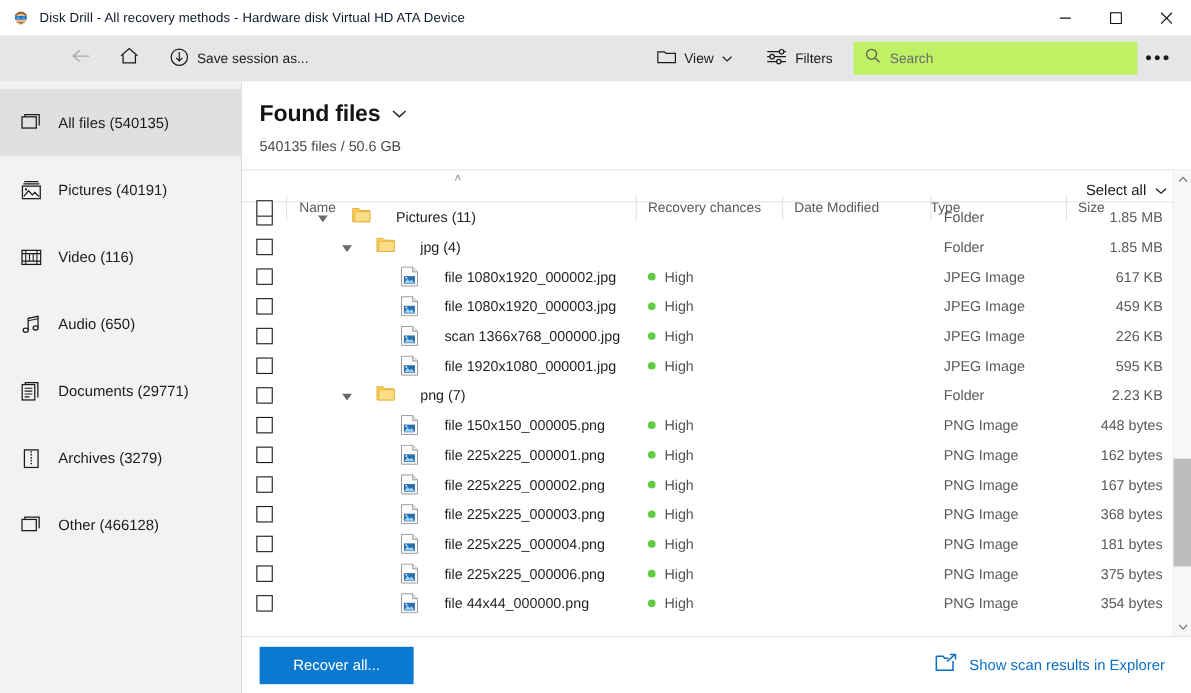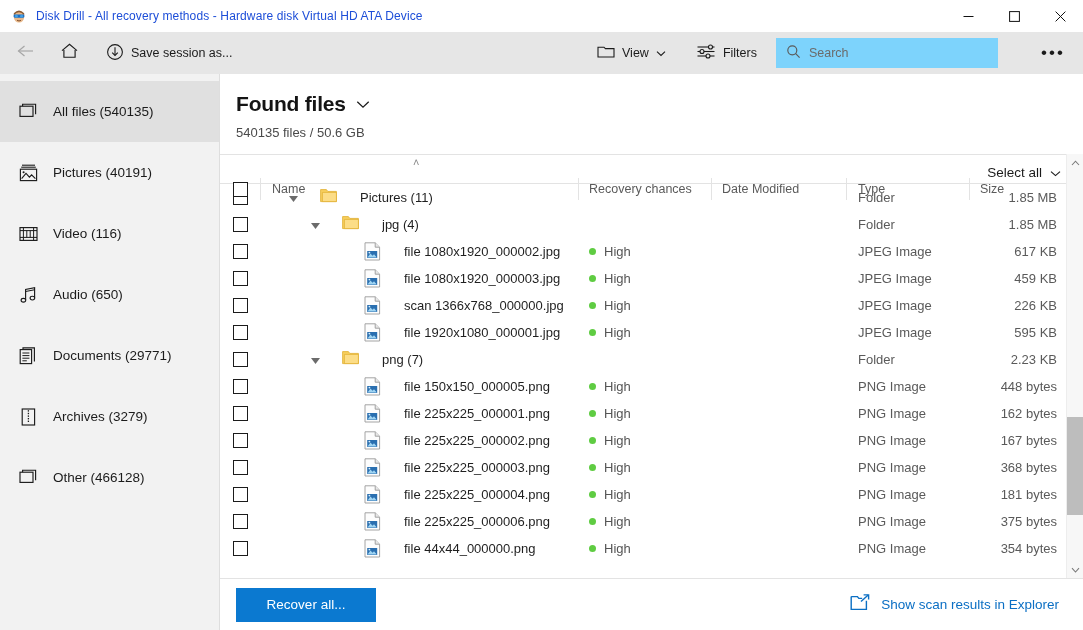--- a/index.html
+++ b/index.html
@@ -11,40 +11,40 @@
     color: #1a1a1a;
   }
   .app { width: 1083px; height: 630px; display: flex; flex-direction: column; position: relative; }
 
   
   .titlebar {
     height: 32px; min-height: 32px; background: #ffffff;
     display: flex; align-items: center; position: relative;
   }
   .titlebar-icon { width: 16px; height: 16px; margin-left: 11px; margin-right: 9px; position: relative; flex-shrink: 0; }
-  .titlebar-title { font-size: 12px; color: #1d4ed8; letter-spacing: 0.01em; white-space: nowrap; }
+  .titlebar-title { font-size: 12px; color: #0f172a; letter-spacing: 0.01em; white-space: nowrap; }
   .win-controls { position: absolute; right: 0; top: 0; height: 32px; display: flex; }
   .win-btn { width: 46px; height: 32px; display: flex; align-items: center; justify-content: center; }
   .win-btn svg { display: block; }
 
   
   .toolbar {
     height: 42px; min-height: 42px; background: #e6e6e6;
-    display: flex; align-items: center; position: relative;
+    display: flex; align-items: center; position: relative; padding-left: 48px;
   }
   .tb-icon-btn {
     width: 40px; height: 34px; display: flex; align-items: center; justify-content: center;
   }
   .tb-text-btn {
     height: 34px; display: flex; align-items: center; gap: 7px;
     padding: 0 9px; font-size: 12.5px; color: #1b1b1b; white-space: nowrap;
   }
   .tb-center { position: absolute; left: 588px; top: 0; height: 42px; display: flex; align-items: center; gap: 2px; }
   .search-box {
-    width: 222px; height: 30px; background: #7dd3fc; margin-left: 8px;
+    width: 258px; height: 30px; background: #bef264; margin-left: 8px;
     display: flex; align-items: center; gap: 8px; padding: 0 10px;
   }
   .search-ph { font-size: 12.5px; color: #6b6b6b; }
   .tb-more {
     position: absolute; right: 10px; top: 4px; width: 40px; height: 34px;
     display: flex; align-items: center; justify-content: center;
     font-size: 17px; letter-spacing: 2px; color: #1b1b1b; line-height: 10px;
   }
 
   
@@ -82,21 +82,21 @@
   }
   .sortmark { position: absolute; left: 193px; top: 1px; font-size: 11px; color: #888; }
   .col { display: flex; align-items: center; height: 30px; position: relative; margin-top: 40px; }
   .col + .col::before {
     content: ""; position: absolute; left: 0; top: 4px; bottom: 4px; width: 1px; background: #e3e3e3;
   }
   .c-check { width: 40px; justify-content: center; }
   .c-name { width: 318px; padding-left: 12px; }
   .c-rec { width: 133px; padding-left: 11px; }
   .c-date { width: 135px; padding-left: 11px; }
-  .c-type { width: 123px; padding-left: 12px; }
+  .c-type { width: 123px; }
   .c-size { flex: 1; padding-left: 11px; }
 
   .tbody { flex: 1; overflow: hidden; }
   .trow { height: 27px; display: flex; align-items: center; font-size: 13px; color: #1f1f1f; }
   .cell { display: flex; align-items: center; height: 27px; }
   .cell.c-check { justify-content: center; }
   .cell.c-name { padding-left: 12px; gap: 16px; overflow: hidden; }
   .cell.c-rec { padding-left: 11px; gap: 8px; color: #555; }
   .cell.c-type { padding-left: 12px; color: #5a5a5a; }
   .cell.c-size { padding-left: 11px; color: #5a5a5a; justify-content: flex-end; padding-right: 26px; }

